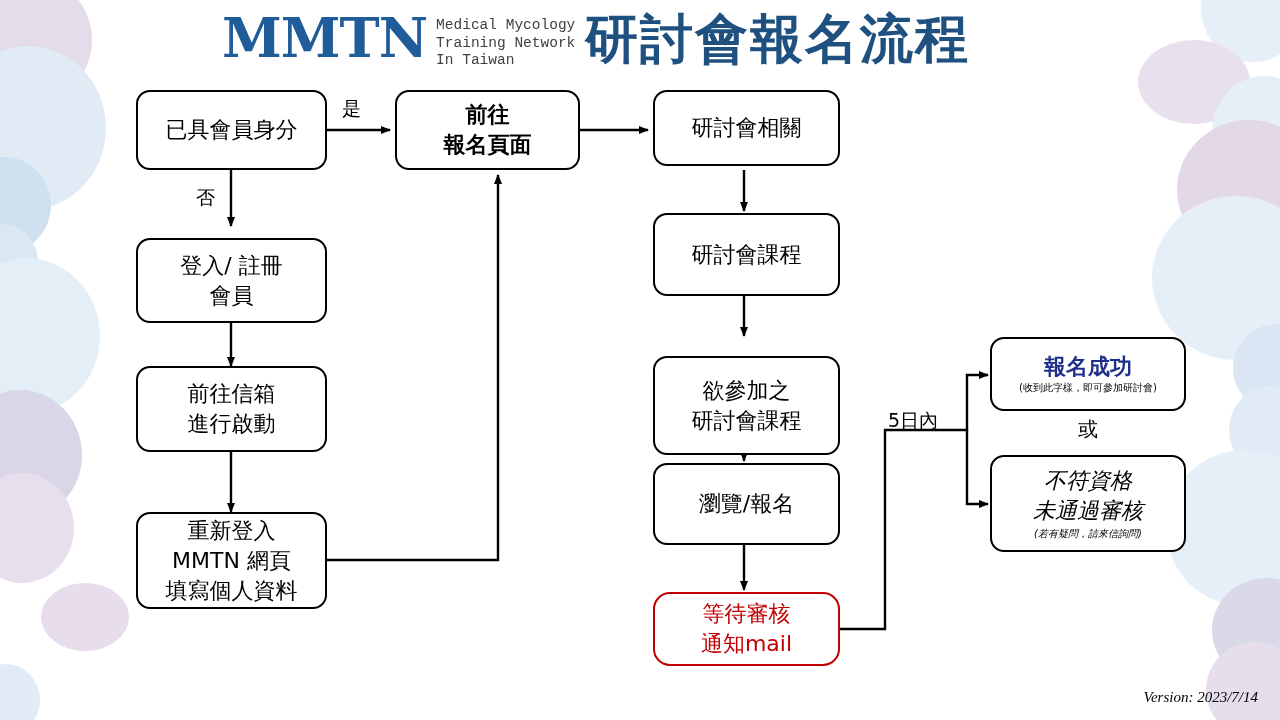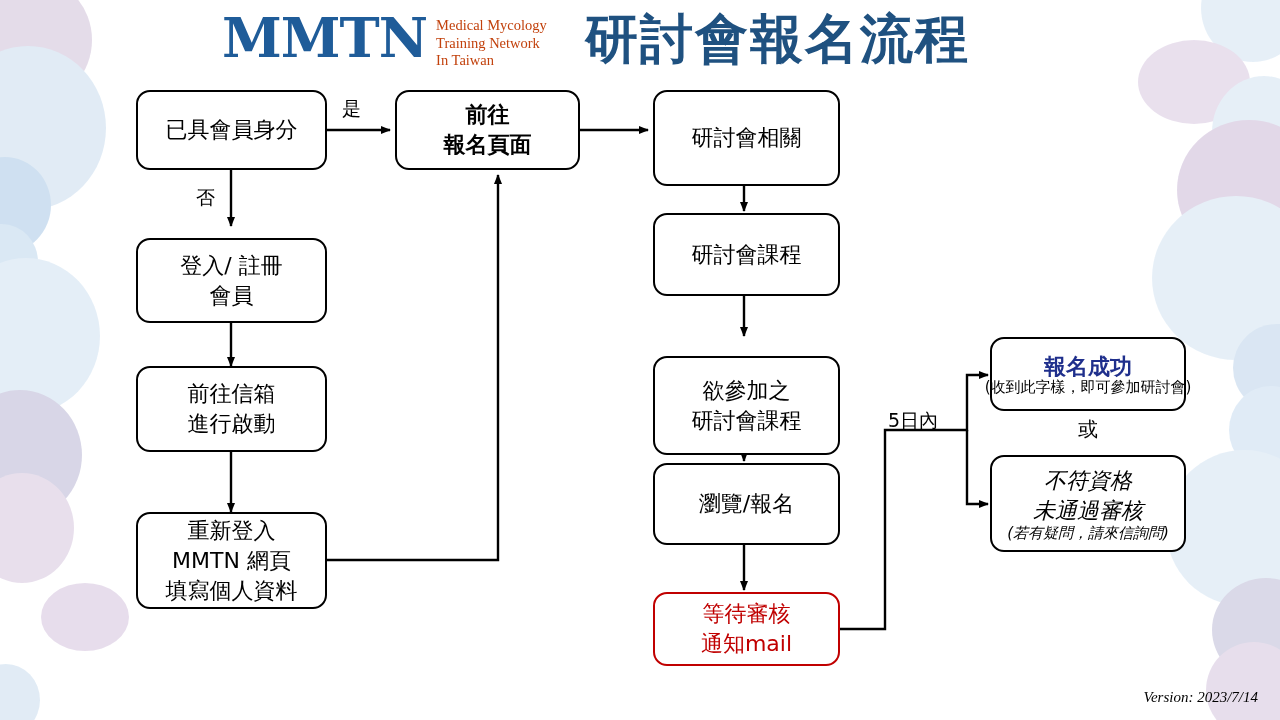--- a/index.html
+++ b/index.html
@@ -18,45 +18,45 @@
   #header { position:absolute; left:0; top:0; width:1280px; height:82px; z-index:3; }
 
   #logo-block { position:absolute; left:222px; top:8px; display:flex; align-items:flex-start; }
   #logo-mark {
     font-family:"DejaVu Serif","Liberation Serif",serif;
     font-weight:bold; font-size:54px; letter-spacing:-1px;
     color:#1f5c99; line-height:60px; white-space:nowrap;
   }
   #logo-sub {
     margin-left:9px; margin-top:9px;
-    font-family:Liberation Serif, serif;
-    font-size:14.5px; line-height:17.5px; color:#c2410c; white-space:nowrap;
+    font-family:Liberation Mono, monospace;
+    font-size:14.5px; line-height:17.5px; color:#404040; white-space:nowrap;
   }
   #page-title {
     position:absolute; left:585px; top:9px;
     font-size:53px; font-weight:bold; color:#1f5180;
     letter-spacing:2px; line-height:60px; white-space:nowrap;
   }
 
   
   #flow { position:absolute; left:0; top:0; width:1280px; height:720px; z-index:2; }
 
   .node {
     position:absolute; z-index:2;
     display:flex; flex-direction:column;
     align-items:center; justify-content:center;
     border:2.2px solid #000; border-radius:14px;
     background:#fff; text-align:center;
     font-size:22px; line-height:30px; color:#000;
   }
-  .node.red { border-color:#c00000; color:#c00000; border-width:2.6px; }
+  .node.red { border-color:#c00000; color:#c00000; border-width:2.6px;border-radius:17px; }
   .node .ln { display:block; white-space:nowrap; }
 
   .node-title-blue { font-size:22px; font-weight:bold; color:#1f2f8c; line-height:27px; }
-  .node-note { font-size:15px; line-height:15px; color:#000; white-space:nowrap; }
+  .node-note { font-size:10px; line-height:15px; color:#000; white-space:nowrap; }
 
   .edge-label {
     position:absolute; z-index:3;
     font-size:19px; line-height:22px; color:#000;
     background:transparent; white-space:nowrap;
   }
   .or-label {
     position:absolute; z-index:3;
     font-size:20px; line-height:22px; color:#000; white-space:nowrap;
   }
@@ -148,21 +148,21 @@
   <span class="ln">重新登入</span>
   <span class="ln">MMTN 網頁</span>
   <span class="ln">填寫個人資料</span>
 </div>
 
 <div class="node" style="left:395px; top:90px; width:185px; height:80px;font-weight:bold;">
   <span class="ln">前往</span>
   <span class="ln">報名頁面</span>
 </div>
 
-<div class="node" style="left:653px; top:90px; width:187px; height:96px;">
+<div class="node" style="left:653px; top:90px; width:187px; height:76px;">
   <span class="ln">研討會相關</span>
 </div>
 
 <div class="node" style="left:653px; top:213px; width:187px; height:83px;">
   <span class="ln">研討會課程</span>
 </div>
 
 <div class="node" style="left:653px; top:356px; width:187px; height:99px;">
   <span class="ln">欲參加之</span>
   <span class="ln">研討會課程</span>

